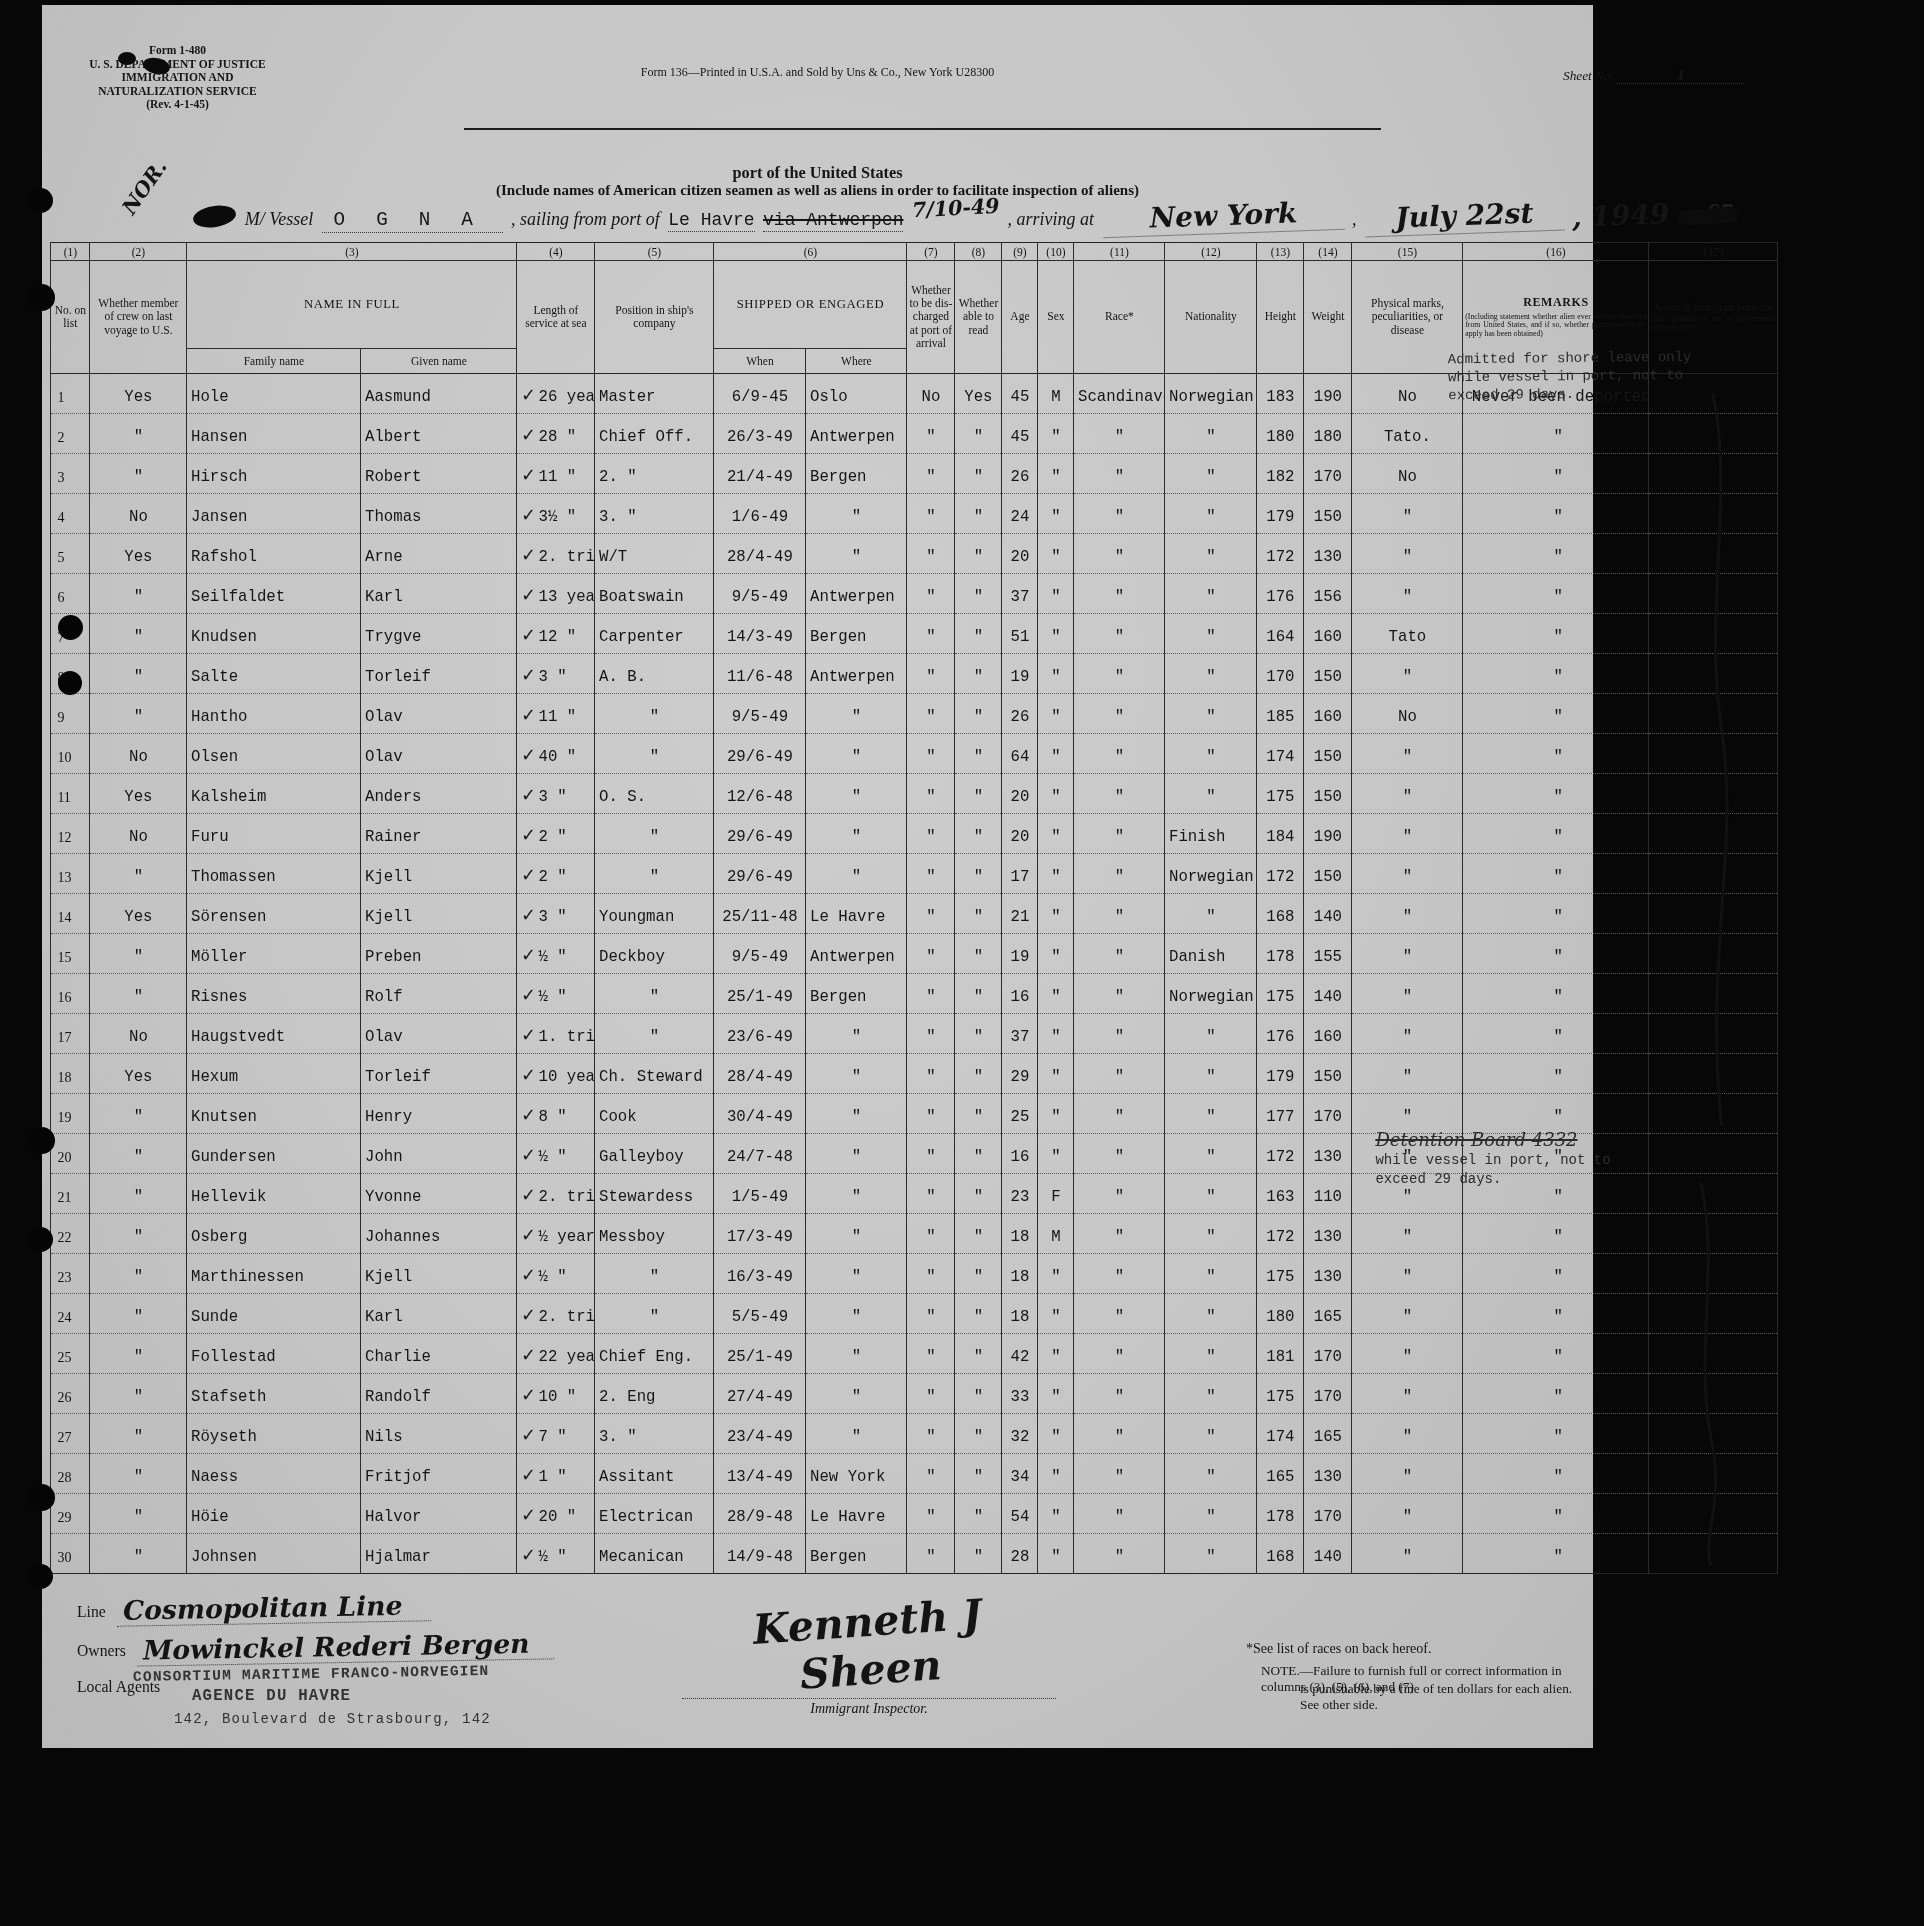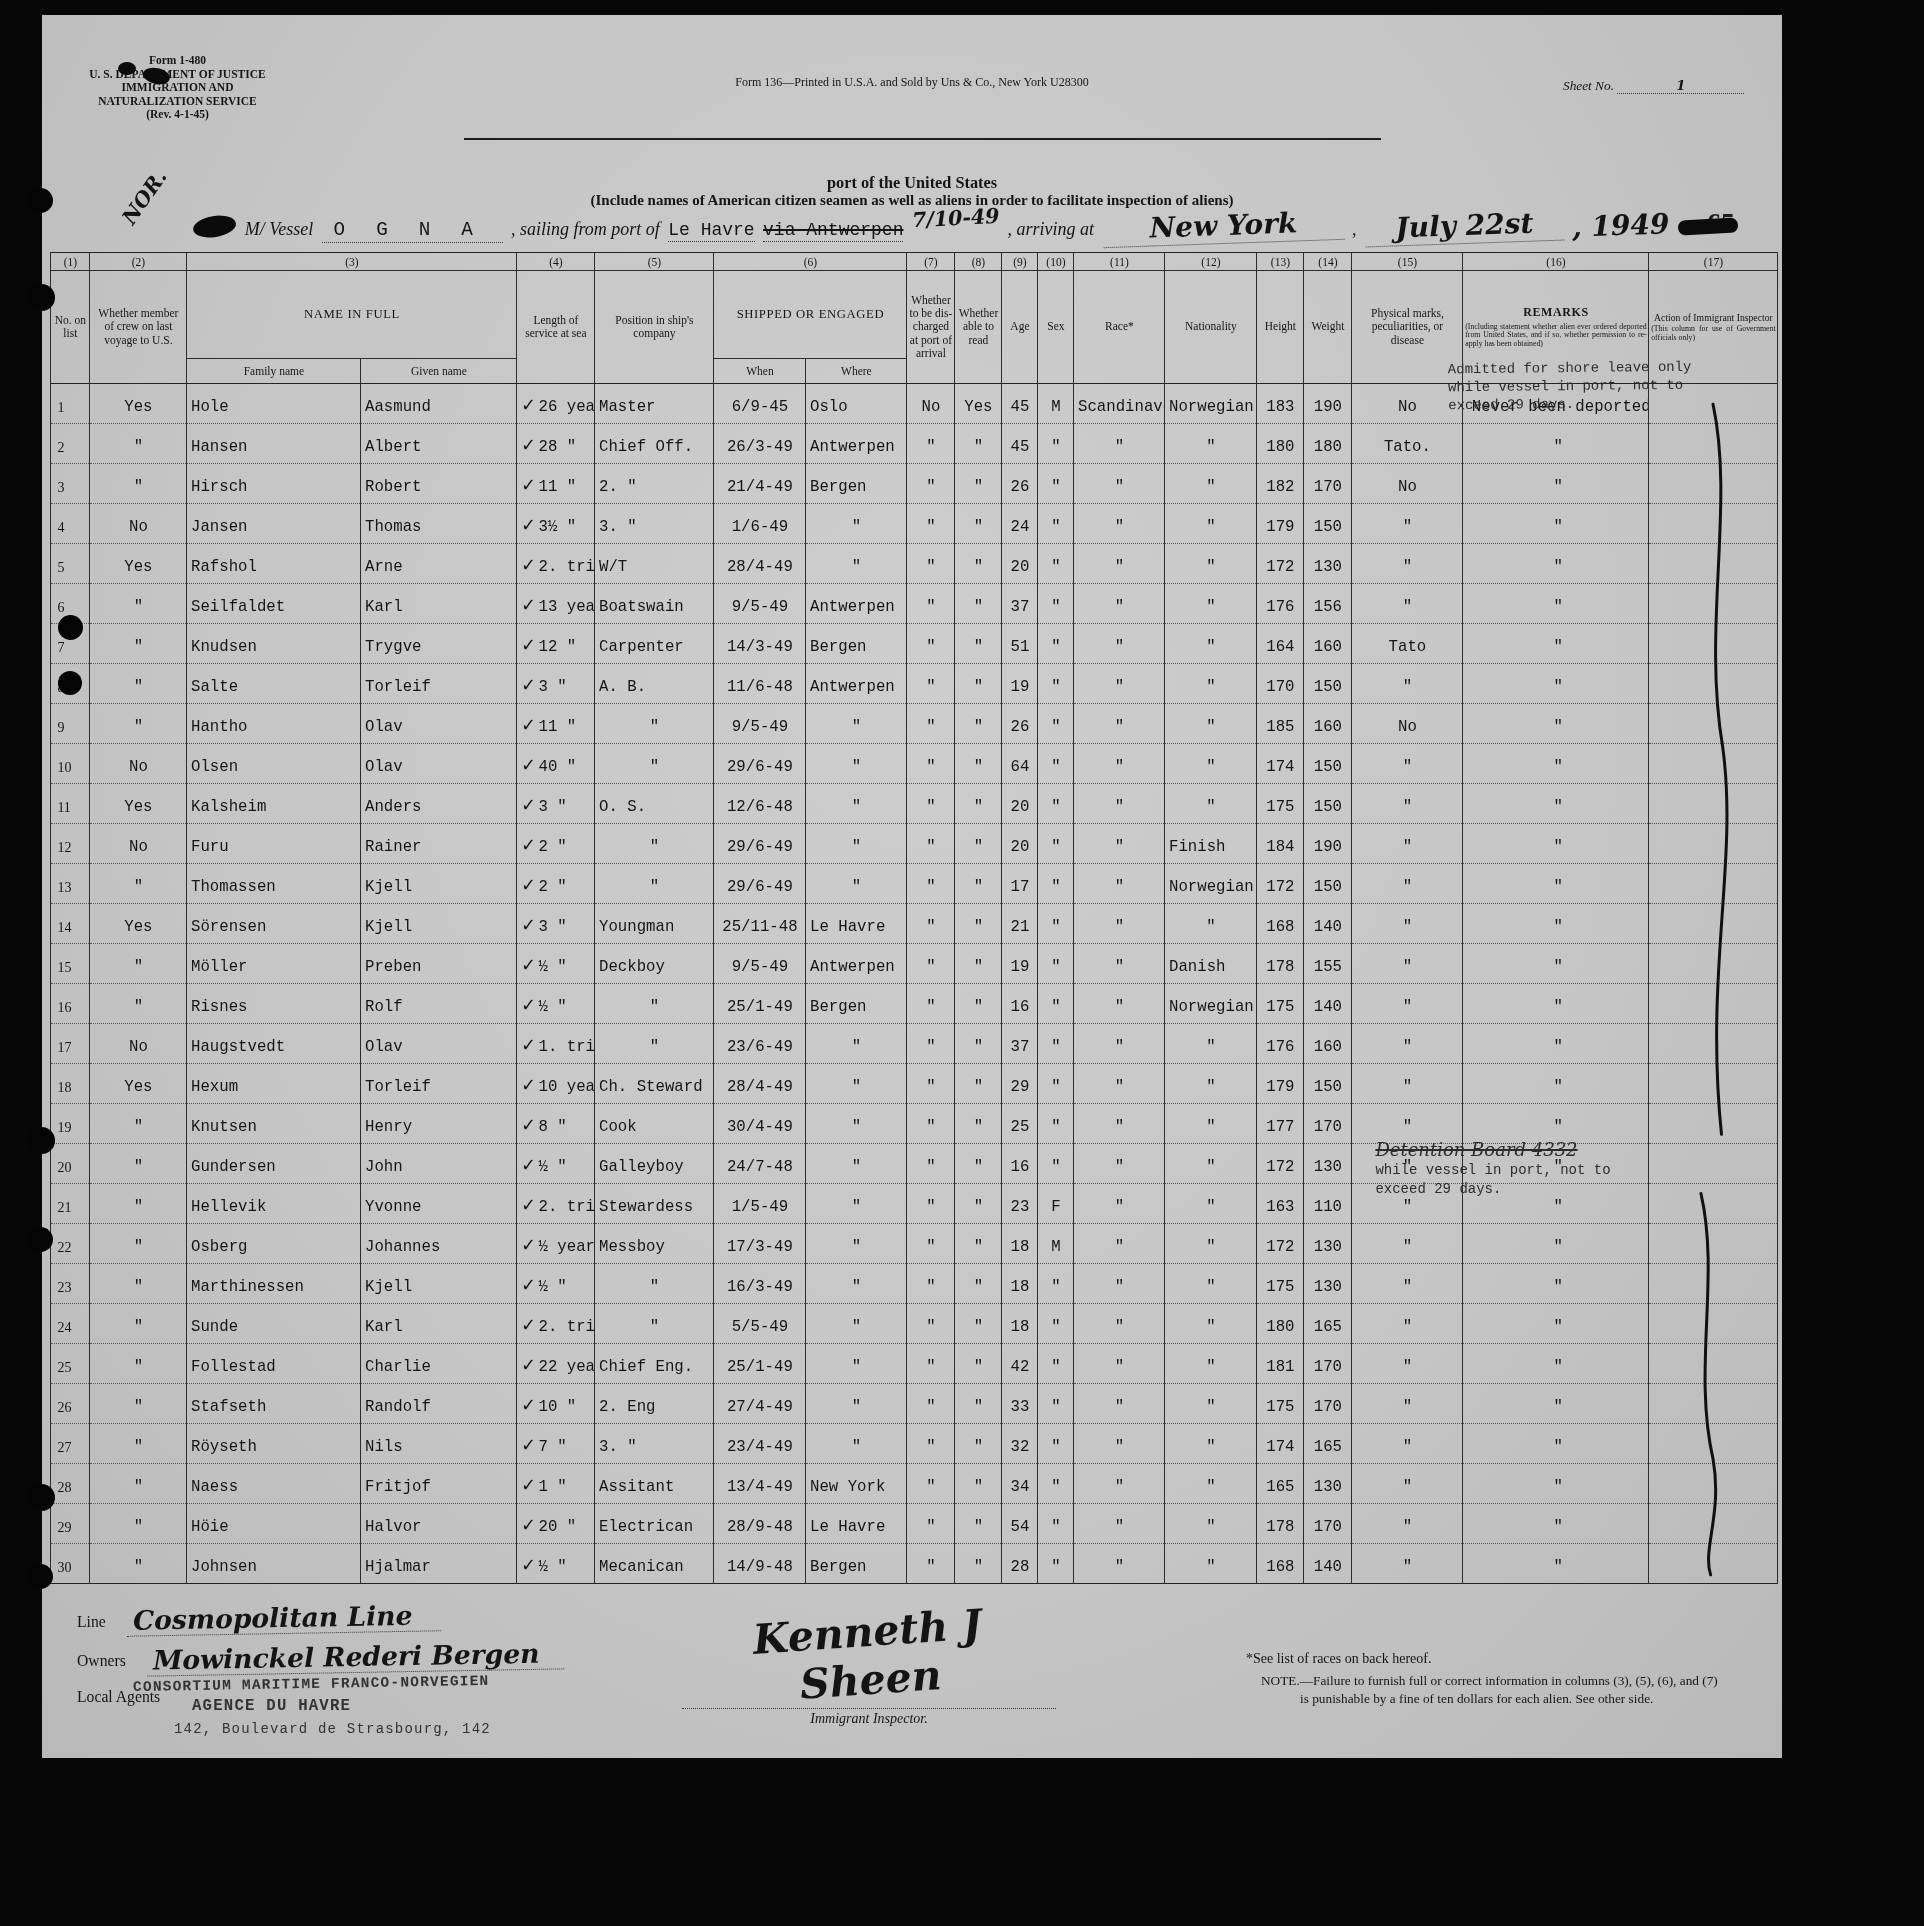--- a/index.html
+++ b/index.html
@@ -1,19 +1,19 @@
 <!DOCTYPE html>
 <html style="font-size:9.7px"><head>
 <meta charset="utf-8">
 <style>
   * { margin:0; padding:0; box-sizing:border-box; }
   html,body { width:1925px; height:1926px; background:#070707; overflow:hidden;
               font-family:"Liberation Serif", serif; color:#151515; position:relative; }
 
-  .paper { position:absolute; left:42px; top:15px; width:1740px; height:1743px;
+  .paper { position:absolute; left:42px; top:5px; width:1551px; height:1743px;
            background:radial-gradient(ellipse at 50% 38%, #cdcdcd 0%, #c6c6c6 55%, #b9b9b9 100%); }
 
   
   .hole { position:absolute; border-radius:50%; background:#050505; }
   .blob { position:absolute; background:#0b0b0b; border-radius:50%; }
 
   
   .form-id { position:absolute; left:36px; top:39px; width:199px; text-align:center;
              font-size:11.5px; font-weight:bold; line-height:1.18; }
   .printer-line { position:absolute; left:0; top:60px; width:100%; text-align:center; font-size:12px; }
@@ -79,21 +79,21 @@
   
   .stamp1 { position:absolute; left:1398px; top:107px; font-family:"Liberation Mono", monospace;
             font-size:14px; line-height:1.3; color:#2c2c2c; transform:rotate(-0.6deg); white-space:nowrap; }
   .stamp2 { position:absolute; left:1325px; top:886px; font-family:"Liberation Mono", monospace;
             font-size:14px; line-height:1.3; color:#2c2c2c; white-space:nowrap; }
   .stamp2 .hw-strike { font-family:"DejaVu Serif", serif; font-style:italic; font-size:18px;
             text-decoration:line-through; text-decoration-thickness:2.4px; }
   svg.squiggles { position:absolute; left:0; top:0; pointer-events:none; }
 
   
-  .foot-row { position:absolute; display:flex; align-items:baseline; gap:21px; }
+  .foot-row { position:absolute; display:flex; align-items:baseline; gap:11px; }
   .foot-label { font-size:15.7px; }
   .foot-val { border-bottom:1.8px dotted #3a3a3a; padding:0 24px 0 6px; font-size:26.6px; transform:rotate(-1deg); }
   .agents-stamp { position:absolute; font-family:"Liberation Mono", monospace; color:#333;
                   font-weight:bold; letter-spacing:1.2px; }
   .sig-block { position:absolute; left:640px; top:1593px; width:374px; text-align:center; }
   .sig-name { font-size:41px; transform:rotate(-4deg); display:inline-block; }
   .sig-line { border-top:1.8px dotted #3a3a3a; margin-top:3.6px; padding-top:2.4px; font-size:14px; font-style:italic; }
   .races-note { position:absolute; left:1204px; top:1636px; font-size:14px; font-weight:normal; }
   .note-1 { position:absolute; left:1219px; top:1658px; font-size:13.3px; }
   .note-2 { position:absolute; left:1258px; top:1676px; font-size:13.3px; }

